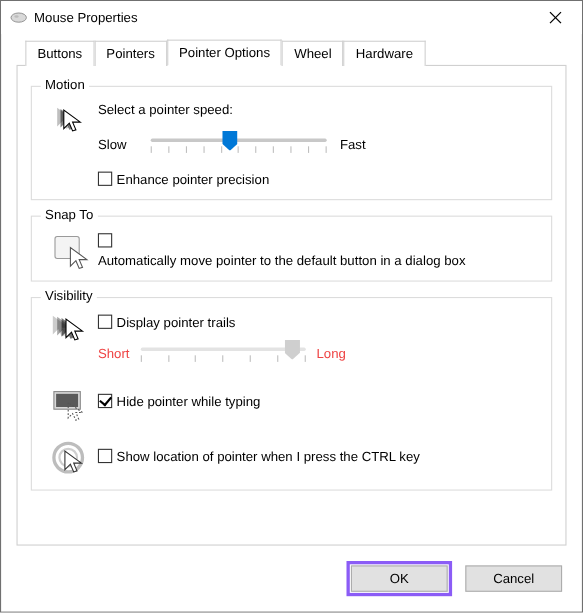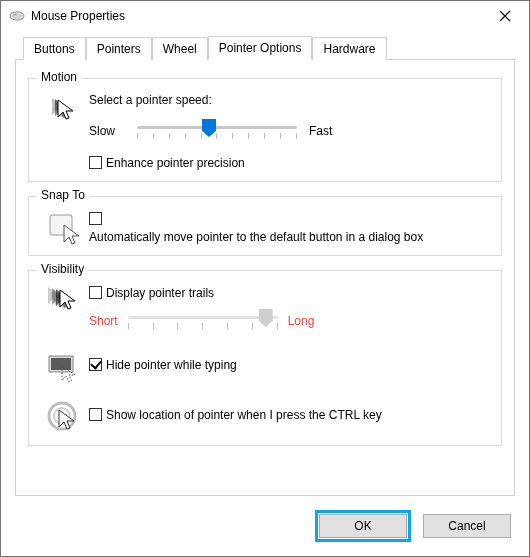--- a/index.html
+++ b/index.html
@@ -31,21 +31,21 @@
   .slider .thumb { position: absolute; top: 2px; width: 14px; height: 18px; background: #0078d7; left: 45%; transform: translateX(-50%); clip-path: polygon(0 0, 100% 0, 100% 65%, 50% 100%, 0 65%); }
   .slider.disabled .track { background: #e3e3e3; }
   .slider.disabled .thumb { background: #cfcfcf; }
   .checkbox-row { display: flex; align-items: flex-start; gap: 4px; margin-top: 10px; line-height: 16px; }
   .checkbox { width: 13px; height: 13px; border: 1px solid #333; background: #fff; flex-shrink: 0; margin-top: 1px; display: inline-flex; align-items: center; justify-content: center; }
   .checkbox.checked::after { content: ""; display: block; width: 8px; height: 5px; border-left: 2px solid #000; border-bottom: 2px solid #000; transform: rotate(-50deg); margin-top: -2px; }
   .slider-inline { display: flex; align-items: center; gap: 10px; margin-top: 6px; color: #9a9a9a; }
   .slider-inline .slider { flex: 0 0 150px; }
   .btnrow-outer { padding: 6px 14px 14px 14px; display: flex; justify-content: flex-end; gap: 8px; }
   .btn { width: 88px; height: 24px; border: 1px solid #adadad; background: #e1e1e1; display: inline-flex; align-items: center; justify-content: center; cursor: default; }
-  .btn-highlight { border: 3px solid #0ea5e9; padding: 1px; }
+  .btn-highlight { border: 3px solid #8b5cf6; padding: 1px; }
   .btn-nohighlight { padding: 4px; }
   .sep { height: 18px; }
   .disabled-text { color: #ef4444; }
 </style>
 </head>
 <body>
 
 <div class="window">
 
   <div class="titlebar">
@@ -60,22 +60,22 @@
       <svg viewBox="0 0 12 12">
           <line x1="1" y1="1" x2="11" y2="11" stroke="#000" stroke-width="1.2"></line>
           <line x1="11" y1="1" x2="1" y2="11" stroke="#000" stroke-width="1.2"></line>
         </svg>
     </div>
   </div>
 
   <div class="tabstrip">
     <div class="tab inactive">Buttons</div>
     <div class="tab inactive">Pointers</div>
+    <div class="tab active">Pointer Options</div>
     <div class="tab inactive">Wheel</div>
-    <div class="tab active">Pointer Options</div>
     <div class="tab inactive">Hardware</div>
   </div>
 
   <div class="tabpanel">
 
     <div class="group">
       <div class="legend">Motion</div>
       <div class="row">
         <div class="icon-col">
           <svg width="30" height="30" viewBox="0 0 30 30">

